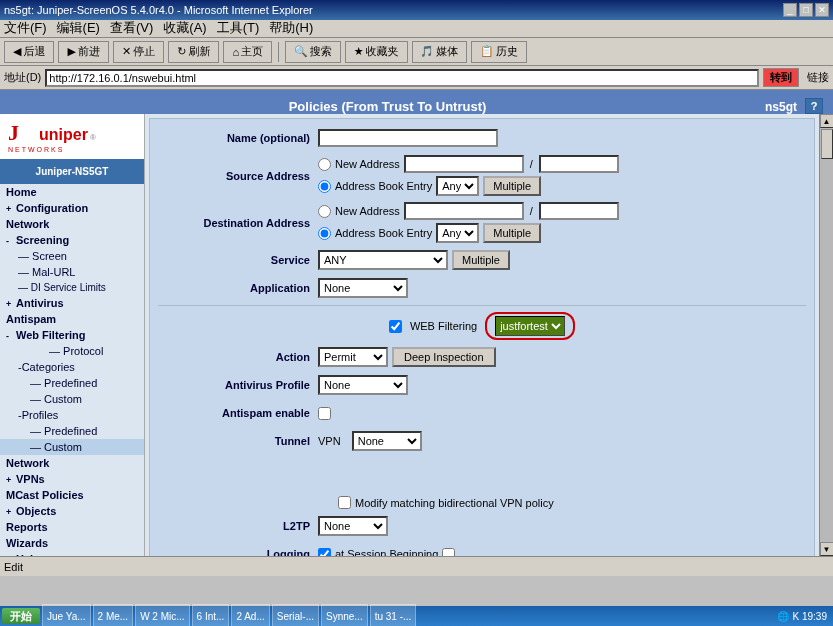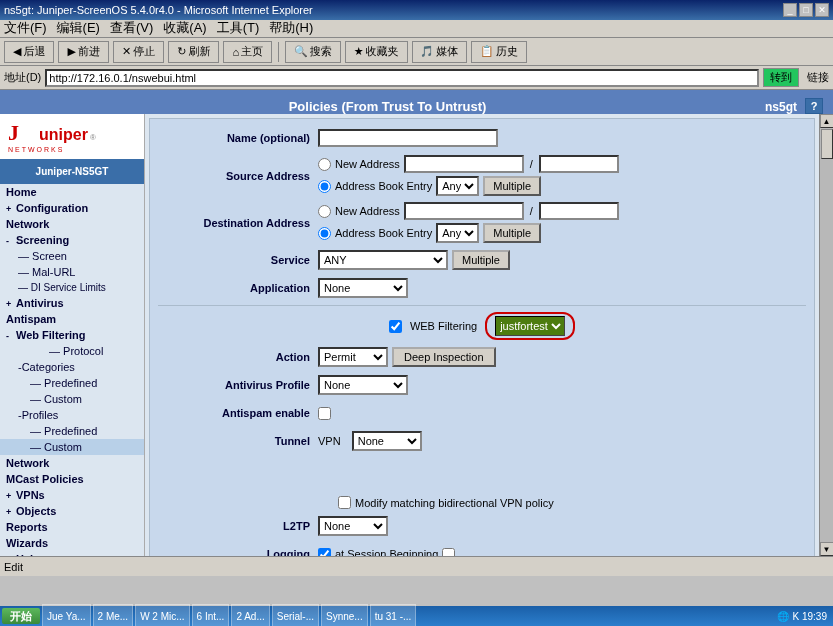--- a/index.html
+++ b/index.html
@@ -39,21 +39,21 @@
     .toolbar-sep { width: 1px; height: 20px; background: #888; margin: 0 2px; }
 
     .browser-addressbar {
       background: #d4d0c8; height: 24px; display: flex; align-items: center; padding: 2px 4px; gap: 4px;
       border-bottom: 1px solid #888;
     }
     .address-input {
       flex: 1; height: 18px; border: 2px inset #888; font-size: 11px; padding: 0 2px;
       background: white;
     }
-    .address-go-btn { background: #22c55e; border: 1px solid #888; padding: 1px 6px; font-size: 11px; cursor: pointer; }
+    .address-go-btn { background: #ef4444; border: 1px solid #888; padding: 1px 6px; font-size: 11px; cursor: pointer; font-weight: bold; }
 
     
     .page-header {
       background: #5b7fbc; color: white; text-align: center; padding: 4px;
       font-size: 13px; font-weight: bold; height: 24px; display: flex; align-items: flex-end; justify-content: space-between;
       padding: 0 10px;
     }
     .page-header-help {
       background: #3a6ea8; border: 1px solid #2a5e98; color: white;
       width: 18px; height: 16px; display: flex; align-items: center; justify-content: center;
@@ -275,24 +275,24 @@
       <span>-</span><span>Categories</span>
     </div>
     <div class="sidebar-item child2" style="padding-left:30px;">—&nbsp;<span>Predefined</span></div>
     <div class="sidebar-item child2" style="padding-left:30px;">—&nbsp;<span>Custom</span></div>
     <div class="sidebar-item child" style="padding-left:18px;">
       <span>-</span><span>Profiles</span>
     </div>
     <div class="sidebar-item child2" style="padding-left:30px;">—&nbsp;<span>Predefined</span></div>
     <div class="sidebar-item child2 active" style="padding-left:30px;">—&nbsp;<span>Custom</span></div>
     <div class="sidebar-item parent">Network</div>
+    <div class="sidebar-item parent">
+      <span class="sidebar-toggle">+</span><span>VPNs</span>
+    </div>
     <div class="sidebar-item parent">MCast Policies</div>
-    <div class="sidebar-item parent">
-      <span class="sidebar-toggle">+</span><span>VPNs</span>
-    </div>
     <div class="sidebar-item parent">
       <span class="sidebar-toggle">+</span><span>Objects</span>
     </div>
     <div class="sidebar-item parent">Reports</div>
     <div class="sidebar-item parent">Wizards</div>
     <div class="sidebar-item parent">
       <span class="sidebar-toggle">+</span><span>Help</span>
     </div>
 
   </div>

